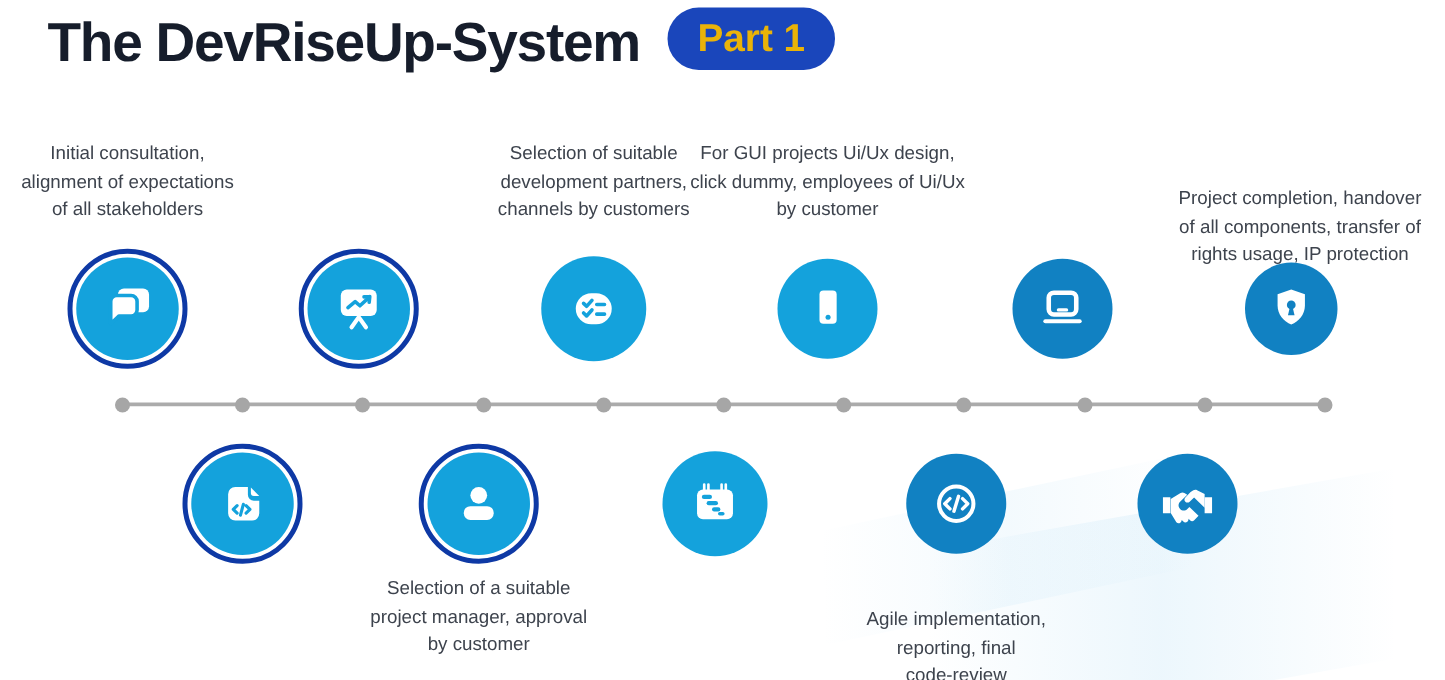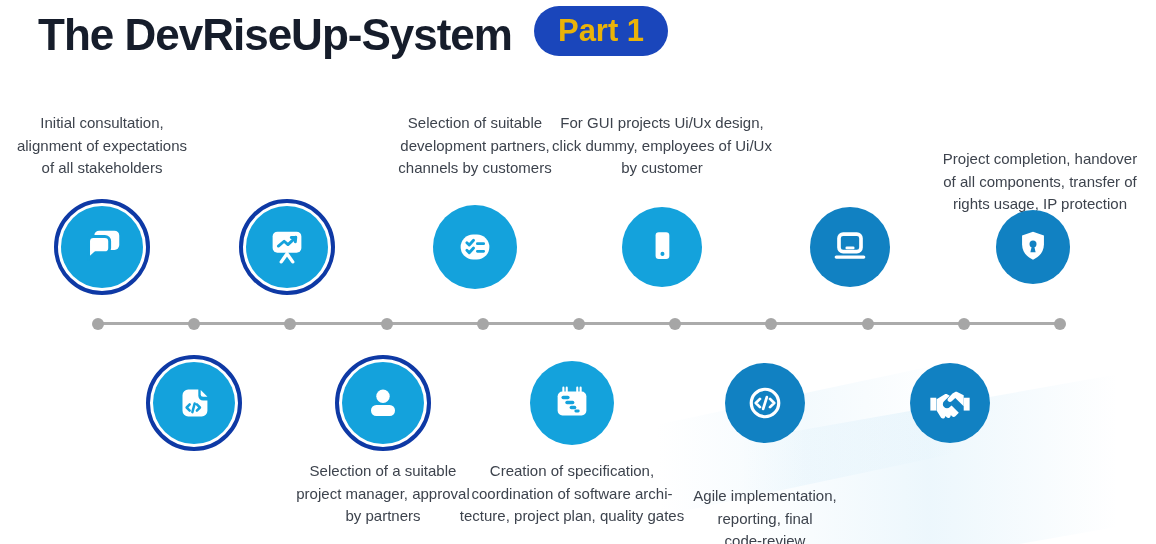--- a/index.html
+++ b/index.html
@@ -156,20 +156,17 @@
         <path d="M3.5 18.5h6.2v13.4H3.5z"></path>
         <path d="M44.5 18.5h-6.2v13.4h6.2z"></path>
         <path d="M10 20l8.2-5c1-.6 2.2-.6 3.2 0l2.4 1.5-6 5.8c-1.7 1.7-1.7 4.3 0 6 1.7 1.7 4.4 1.7 6.1 0l1.7-1.6 7.6 7.4-3.6 3.7c-1 1-2.5 1-3.5 0l-1.2-1.2c0 1-.4 1.9-1.1 2.5-1 .8-2.4.7-3.3-.2l-1.3-1.3c-.1.9-.5 1.7-1.2 2.2-1 .8-2.4.6-3.3-.3L10 31.8z"></path>
         <path d="M26.6 14.2l2.3-1.4c1-.6 2.1-.6 3.1-.1l6.3 3.1v11.5l-8.8-8.6-3.7 3.6c-1 1-2.6 1-3.6 0s-1-2.6 0-3.6z"></path>
       </g>
     </svg>
   </div>
 
   <div class="label" style="left:278px;top:460px;width:210px;">Selection of a suitable
 project manager, approval
-by partners</div>
-  <div class="label" style="left:457px;top:460px;width:230px;">Creation of specification,
-coordination of software archi-
-tecture, project plan, quality gates</div>
+by customer</div>
   <div class="label" style="left:670px;top:485px;width:190px;">Agile implementation,
 reporting, final
 code-review</div>
 </div>
 
 </body></html>

